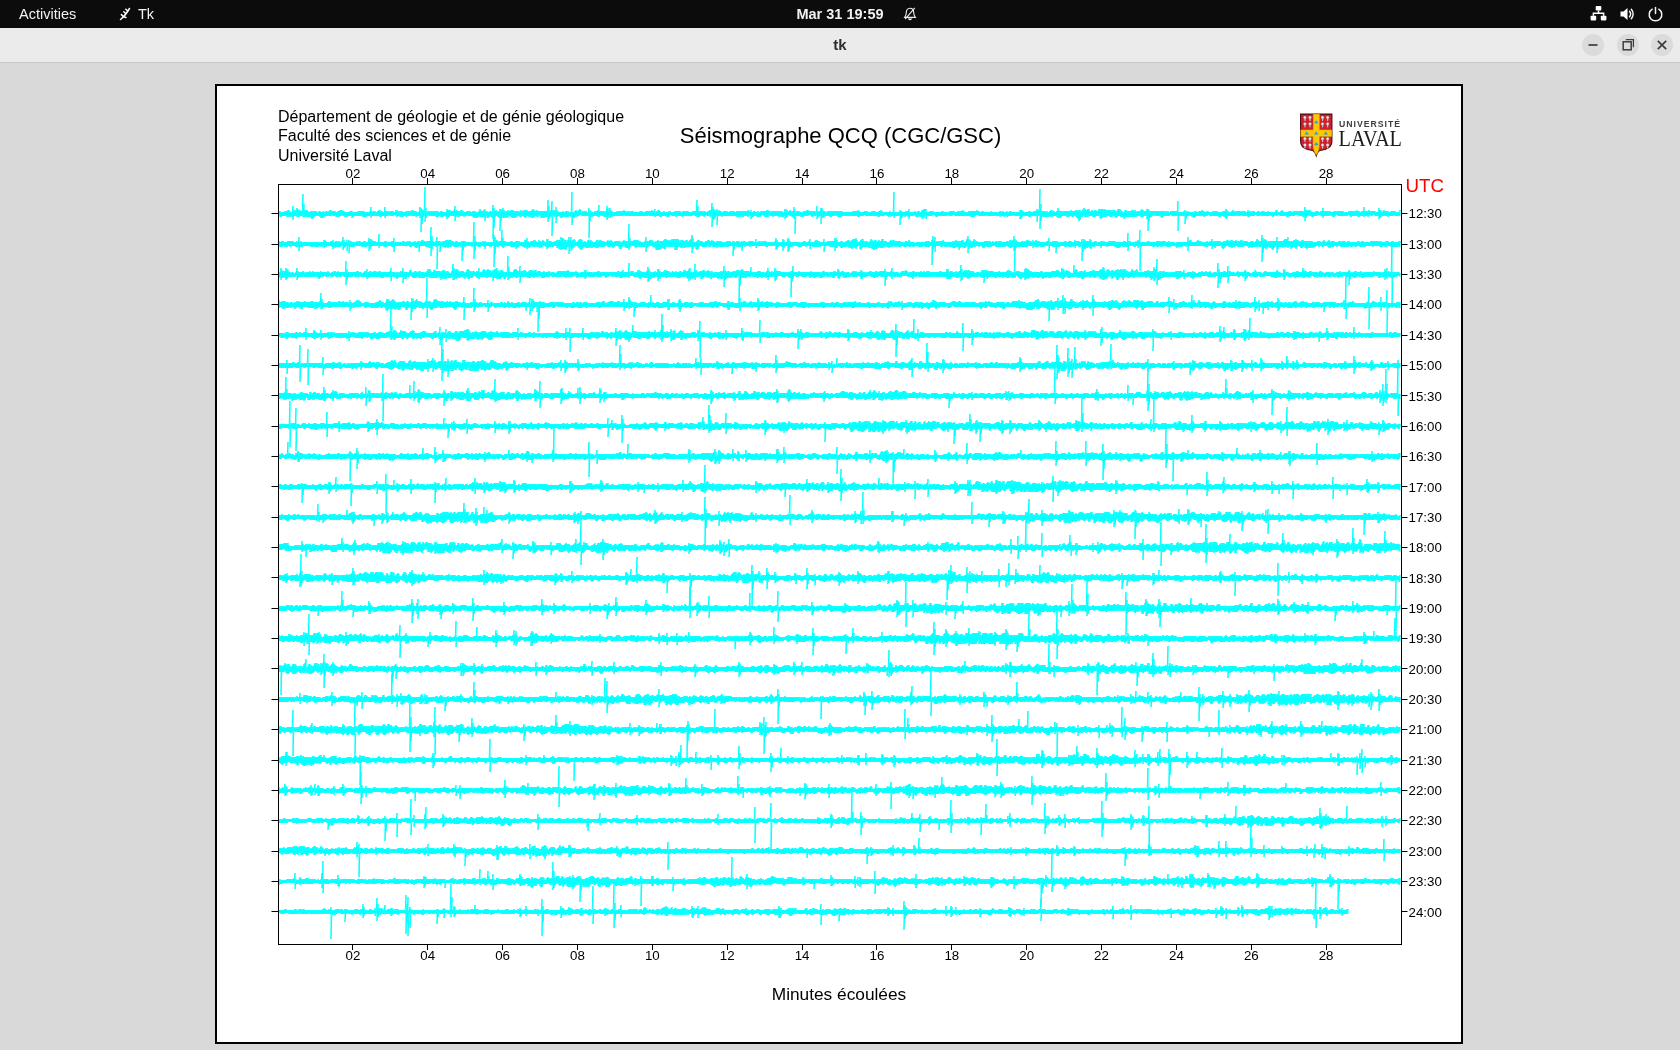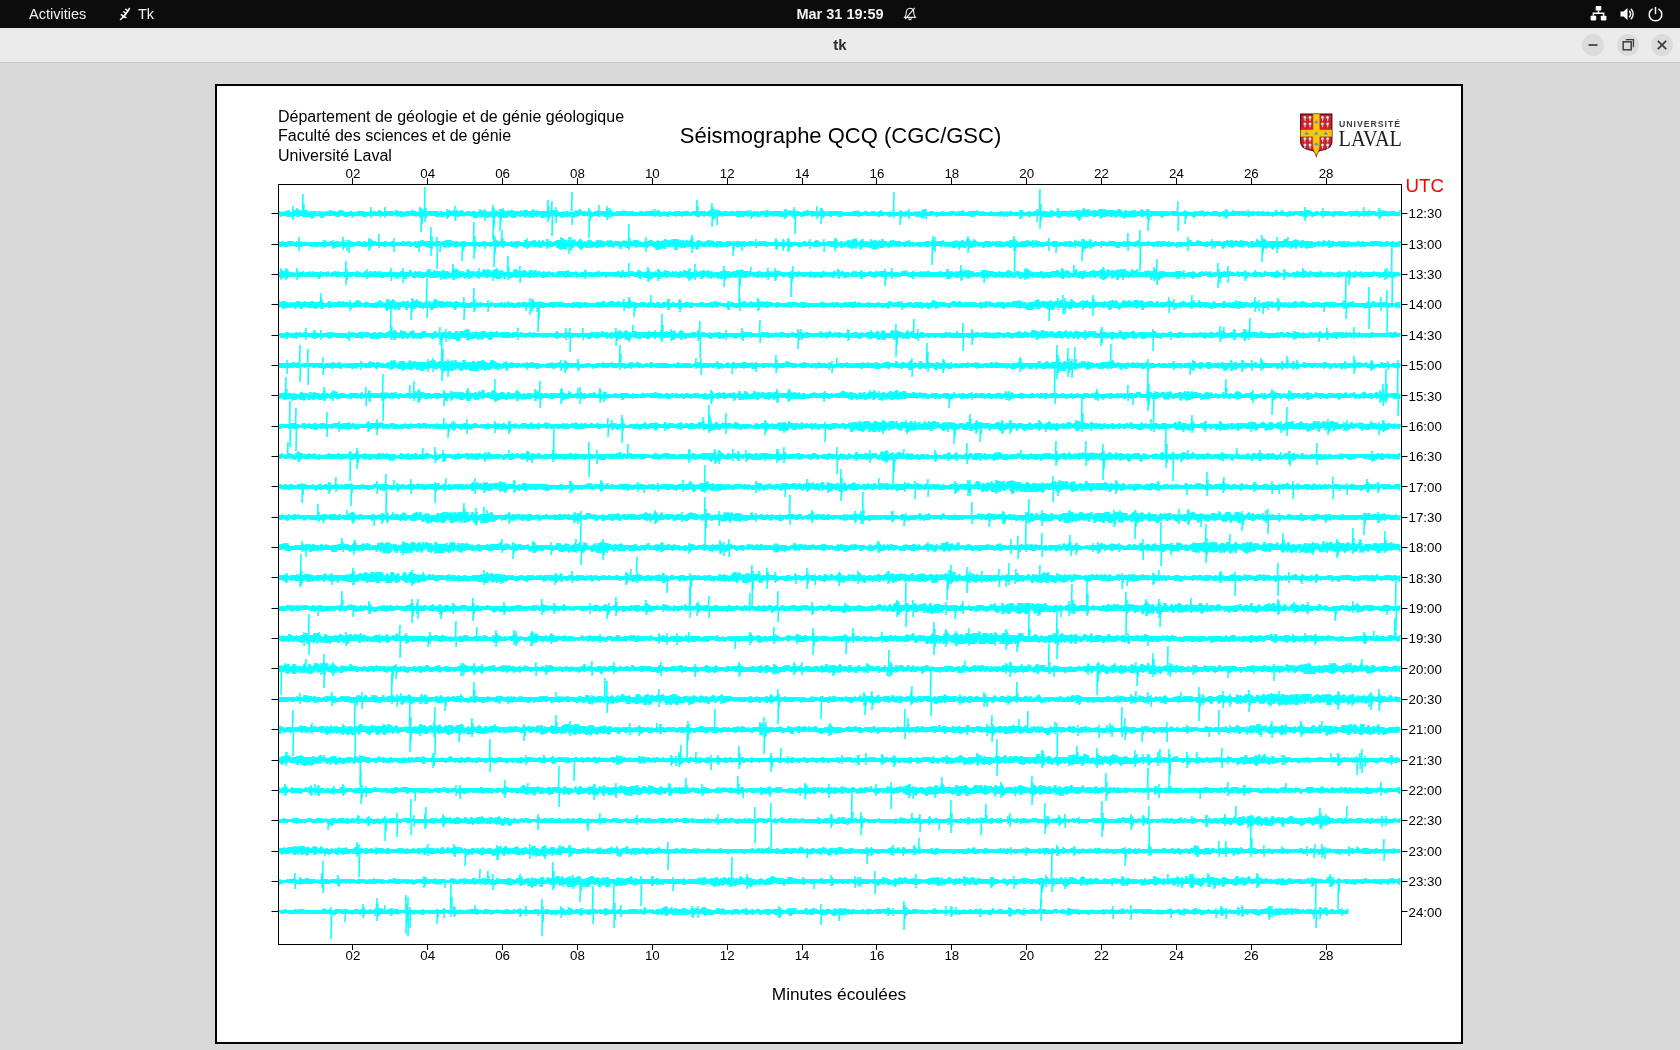--- a/index.html
+++ b/index.html
@@ -1,20 +1,20 @@
 <!DOCTYPE html>
 <html><head><meta charset="utf-8"><title>tk</title>
 <style>
 html,body{margin:0;padding:0;width:1680px;height:1050px;overflow:hidden}
 body{background:#0c0c0c;font-family:"Liberation Sans",sans-serif}
 </style></head>
 <body>
 <div style="position:absolute;left:0;top:62px;width:1680px;height:988px;background:#d9d9d9"></div>
 <div style="position:absolute;left:0;top:0;width:1680px;height:28px;background:#0c0c0c">
-<div style="position:absolute;left:29px;top:0;height:24px;line-height:28px;color:#f2f2f2;font-size:14.5px">Activities</div>
+<div style="position:absolute;left:19px;top:0;height:24px;line-height:28px;color:#f2f2f2;font-size:14.5px">Activities</div>
 <svg style="position:absolute;left:117px;top:6px" width="16" height="16" viewBox="0 0 16 16">
       <g stroke="#fff" stroke-width="1.5" fill="none" stroke-linecap="round">
         <path d="M3.5 13.5 Q7.5 10.5 12.5 2.5"></path>
         <path d="M6.8 10.8 L4.4 8.6"></path>
         <path d="M9 7.8 L6.8 5.8"></path>
         <path d="M10.8 5 L8.8 3.2"></path>
         <path d="M6.8 10.8 L8.9 11.5"></path>
       </g>
     </svg>
 <div style="position:absolute;left:138px;top:0;height:28px;line-height:28px;color:#f2f2f2;font-size:14.5px">Tk</div>

